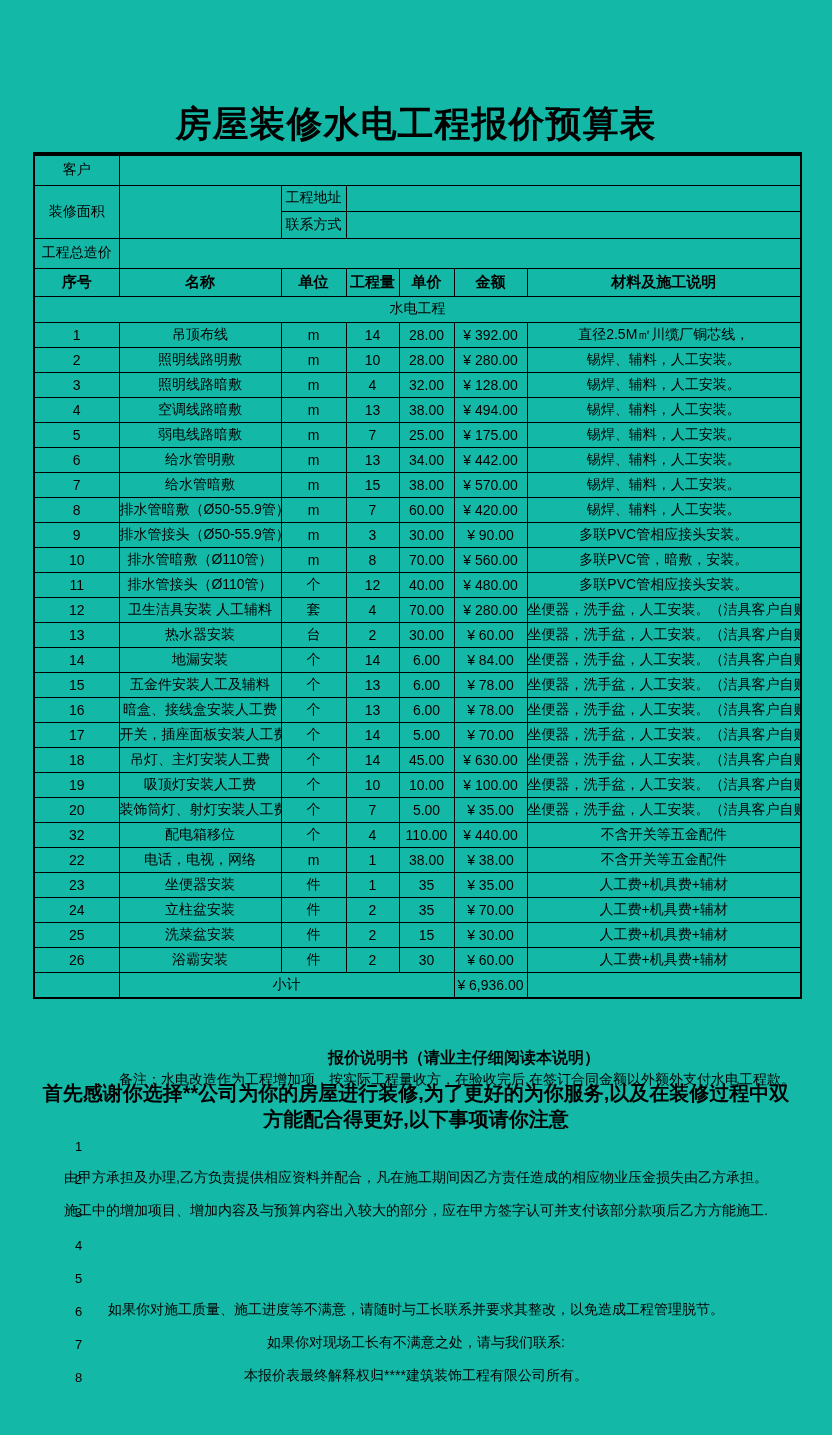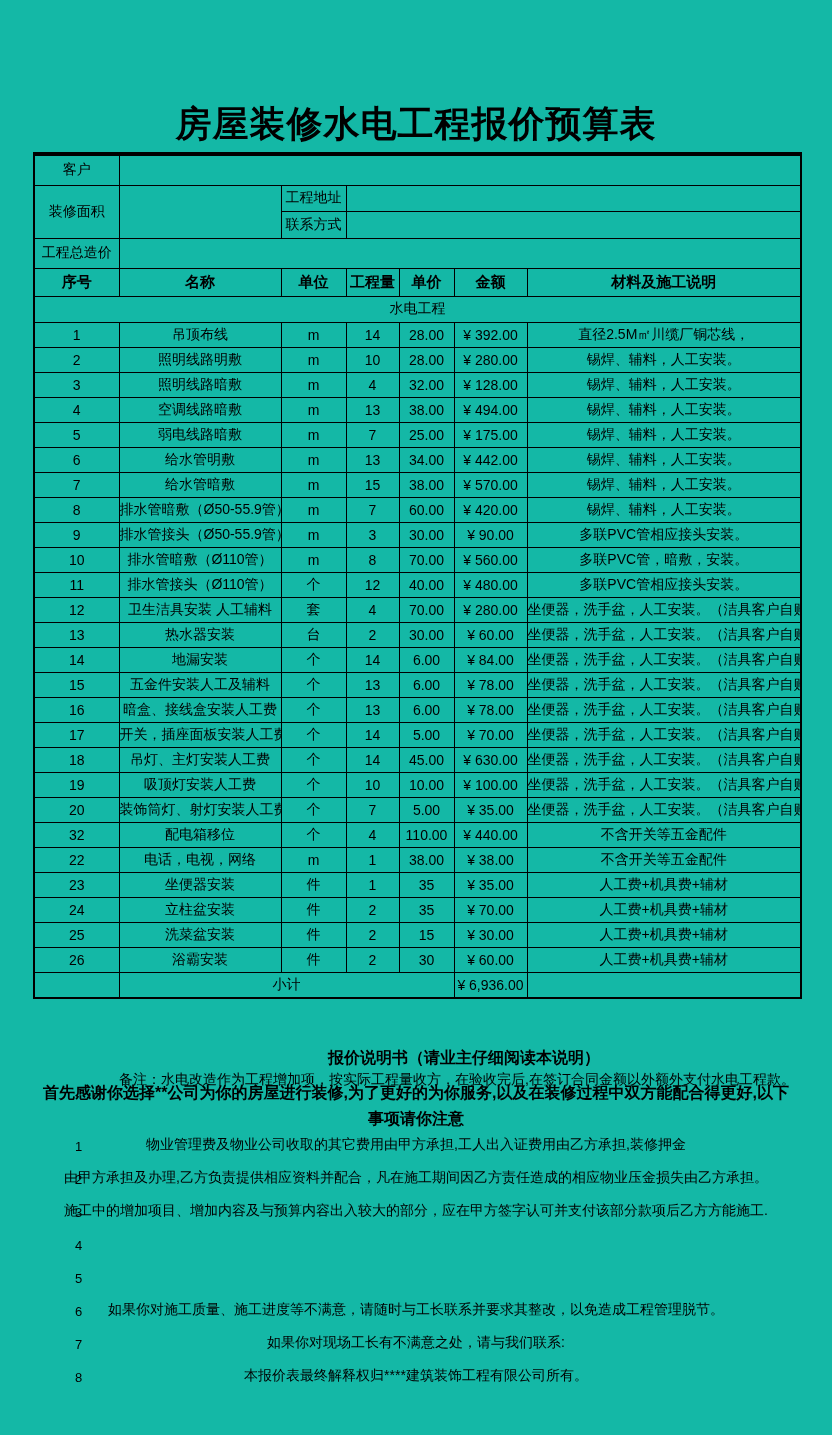--- a/index.html
+++ b/index.html
@@ -19,21 +19,21 @@
   tr.section-row{height:26px;margin-left:36px;}
   .section-cell{font-weight:bold;font-size:16px;}
   tr.data-row{height:25px;}
   tr.subtotal-row{height:26px;}
   .name-cell{font-size:13px;margin-top:12px;}
   .note-cell{font-size:13px;}
   .note-line{position:absolute;top:1071px;left:119px;font-size:14px;white-space:nowrap;}
   .stmt-heading{position:absolute;top:1048px;left:0;width:832px;text-align:center;
                 font-weight:bold;font-size:16px;padding-left:48px;}
   .stmt-intro{position:absolute;top:1080px;left:36px;width:760px;text-align:center;
-              font-weight:bold;font-size:16px;line-height:26px;}
+              font-weight:bold;font-size:20px;line-height:26px;}
   .stmt-list{position:absolute;top:1136px;left:0;width:832px;list-style:none;margin:0;padding:0;}
   .stmt-list li{position:relative;height:20px;margin-bottom:13px;text-align:center;font-size:14px;}
   .item-num{position:absolute;left:75px;top:3px;font-size:13px;}
   .item-text{display:inline-block;}
 </style>
 </head>
 <body>
 
 <div class="page">
 
@@ -327,21 +327,21 @@
     </tbody>
   </table>
 
   <div class="note-line">备注：水电改造作为工程增加项，按实际工程量收方，在验收完后,在签订合同金额以外额外支付水电工程款。</div>
 
   <div class="stmt-heading">报价说明书（请业主仔细阅读本说明）</div>
 
   <div class="stmt-intro">首先感谢你选择**公司为你的房屋进行装修,为了更好的为你服务,以及在装修过程中双方能配合得更好,以下事项请你注意</div>
 
   <ol class="stmt-list">
-      <li><span class="item-num">1</span><span class="item-text">物业管理费及物业公司收取的其它费用由甲方承担,工人出入证费用由乙方承担,装修押金</span></li>
+      <li><span class="item-num">1</span></li>
       <li><span class="item-num">2</span><span class="item-text">由甲方承担及办理,乙方负责提供相应资料并配合，凡在施工期间因乙方责任造成的相应物业压金损失由乙方承担。</span></li>
       <li><span class="item-num">3</span><span class="item-text">施工中的增加项目、增加内容及与预算内容出入较大的部分，应在甲方签字认可并支付该部分款项后乙方方能施工.</span></li>
       <li><span class="item-num">4</span></li>
       <li><span class="item-num">5</span></li>
       <li><span class="item-num">6</span><span class="item-text">如果你对施工质量、施工进度等不满意，请随时与工长联系并要求其整改，以免造成工程管理脱节。</span></li>
       <li><span class="item-num">7</span><span class="item-text">如果你对现场工长有不满意之处，请与我们联系:</span></li>
       <li><span class="item-num">8</span><span class="item-text">本报价表最终解释权归****建筑装饰工程有限公司所有。</span></li>
     </ol>
 
 </div>

